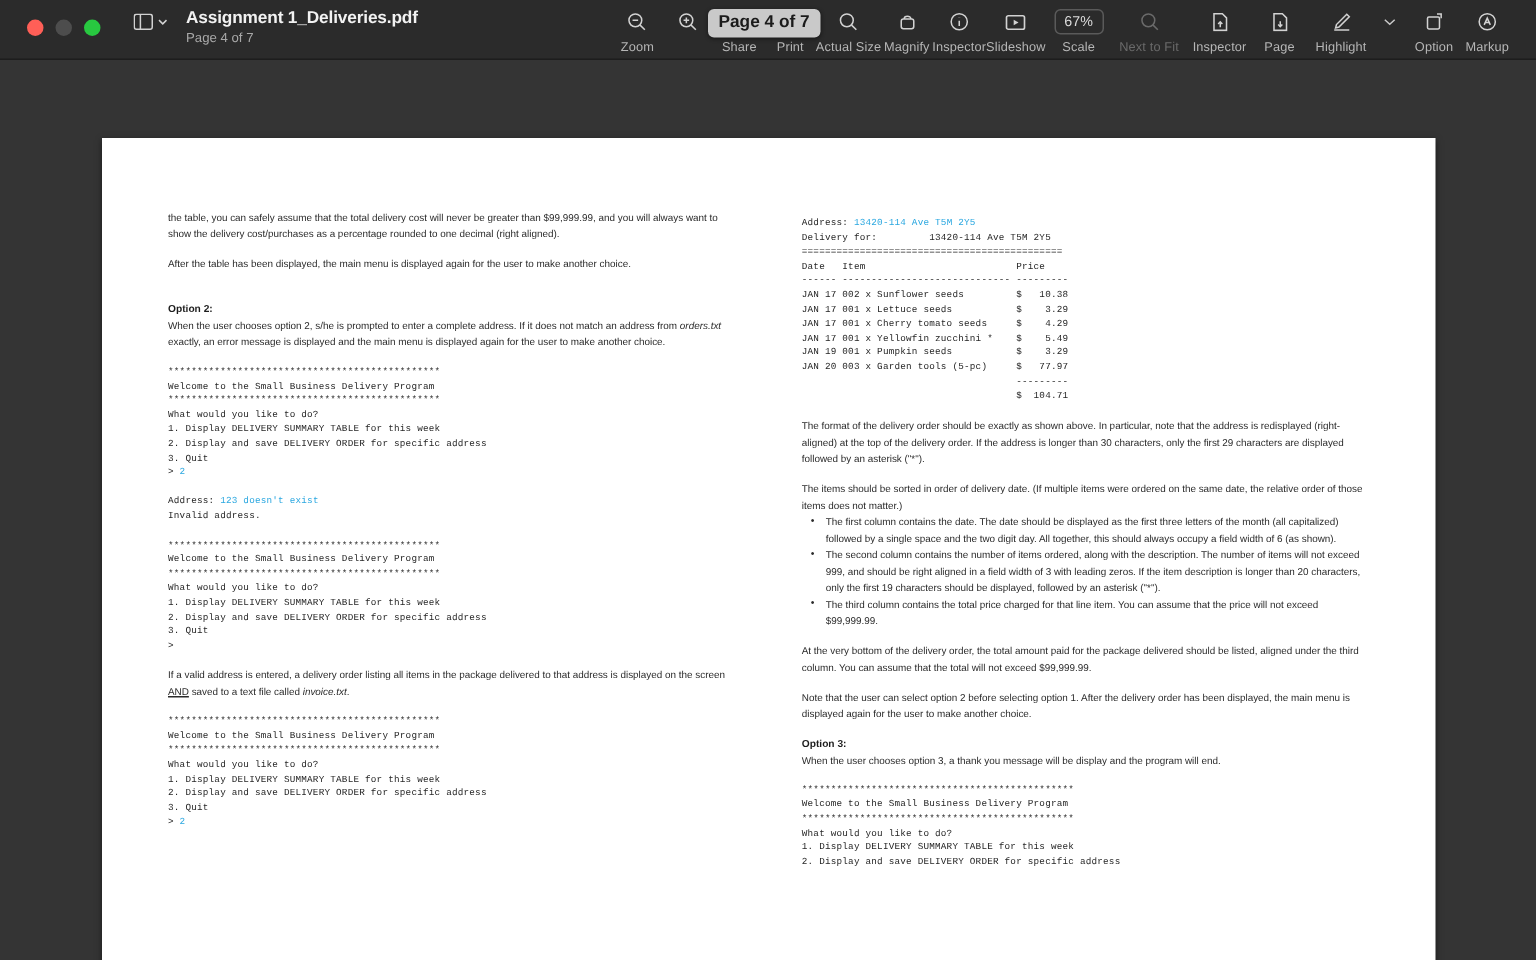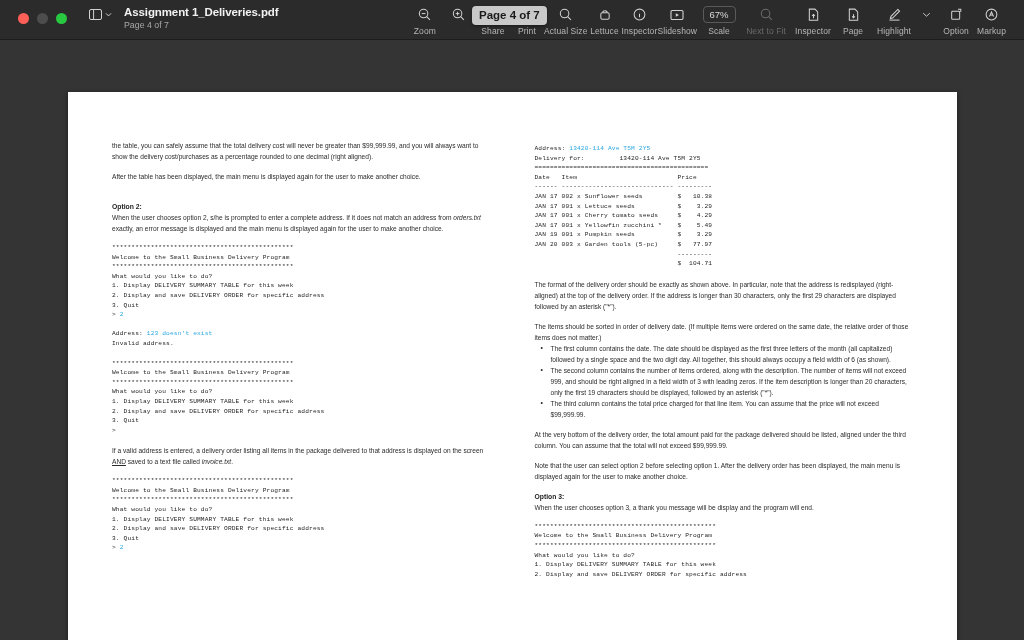--- a/index.html
+++ b/index.html
@@ -226,21 +226,21 @@
       <span class="lbl">Actual Size</span>
     </div>
 
     <div class="tb-item">
       <span class="glyph">
         <svg width="12" height="13" viewBox="0 0 12 14" fill="none" stroke="#d2d2d2" stroke-width="1.1">
           <rect x="1.5" y="5" width="9" height="7" rx="1.6"></rect>
           <path d="M3.6 5 C3.6 2.4 8.4 2.4 8.4 5"></path>
         </svg>
       </span>
-      <span class="lbl">Lettuce</span>
+      <span class="lbl">Magnify</span>
     </div>
 
     <div class="tb-item">
       <span class="glyph">
         <svg width="13" height="13" viewBox="0 0 14 14" fill="none" stroke="#d2d2d2" stroke-width="1.1">
           <circle cx="7" cy="7" r="5.8"></circle>
           <line x1="7" y1="4.2" x2="7" y2="4.3" stroke-width="1.6"></line>
           <line x1="7" y1="6.2" x2="7" y2="10"></line>
         </svg>
       </span>

